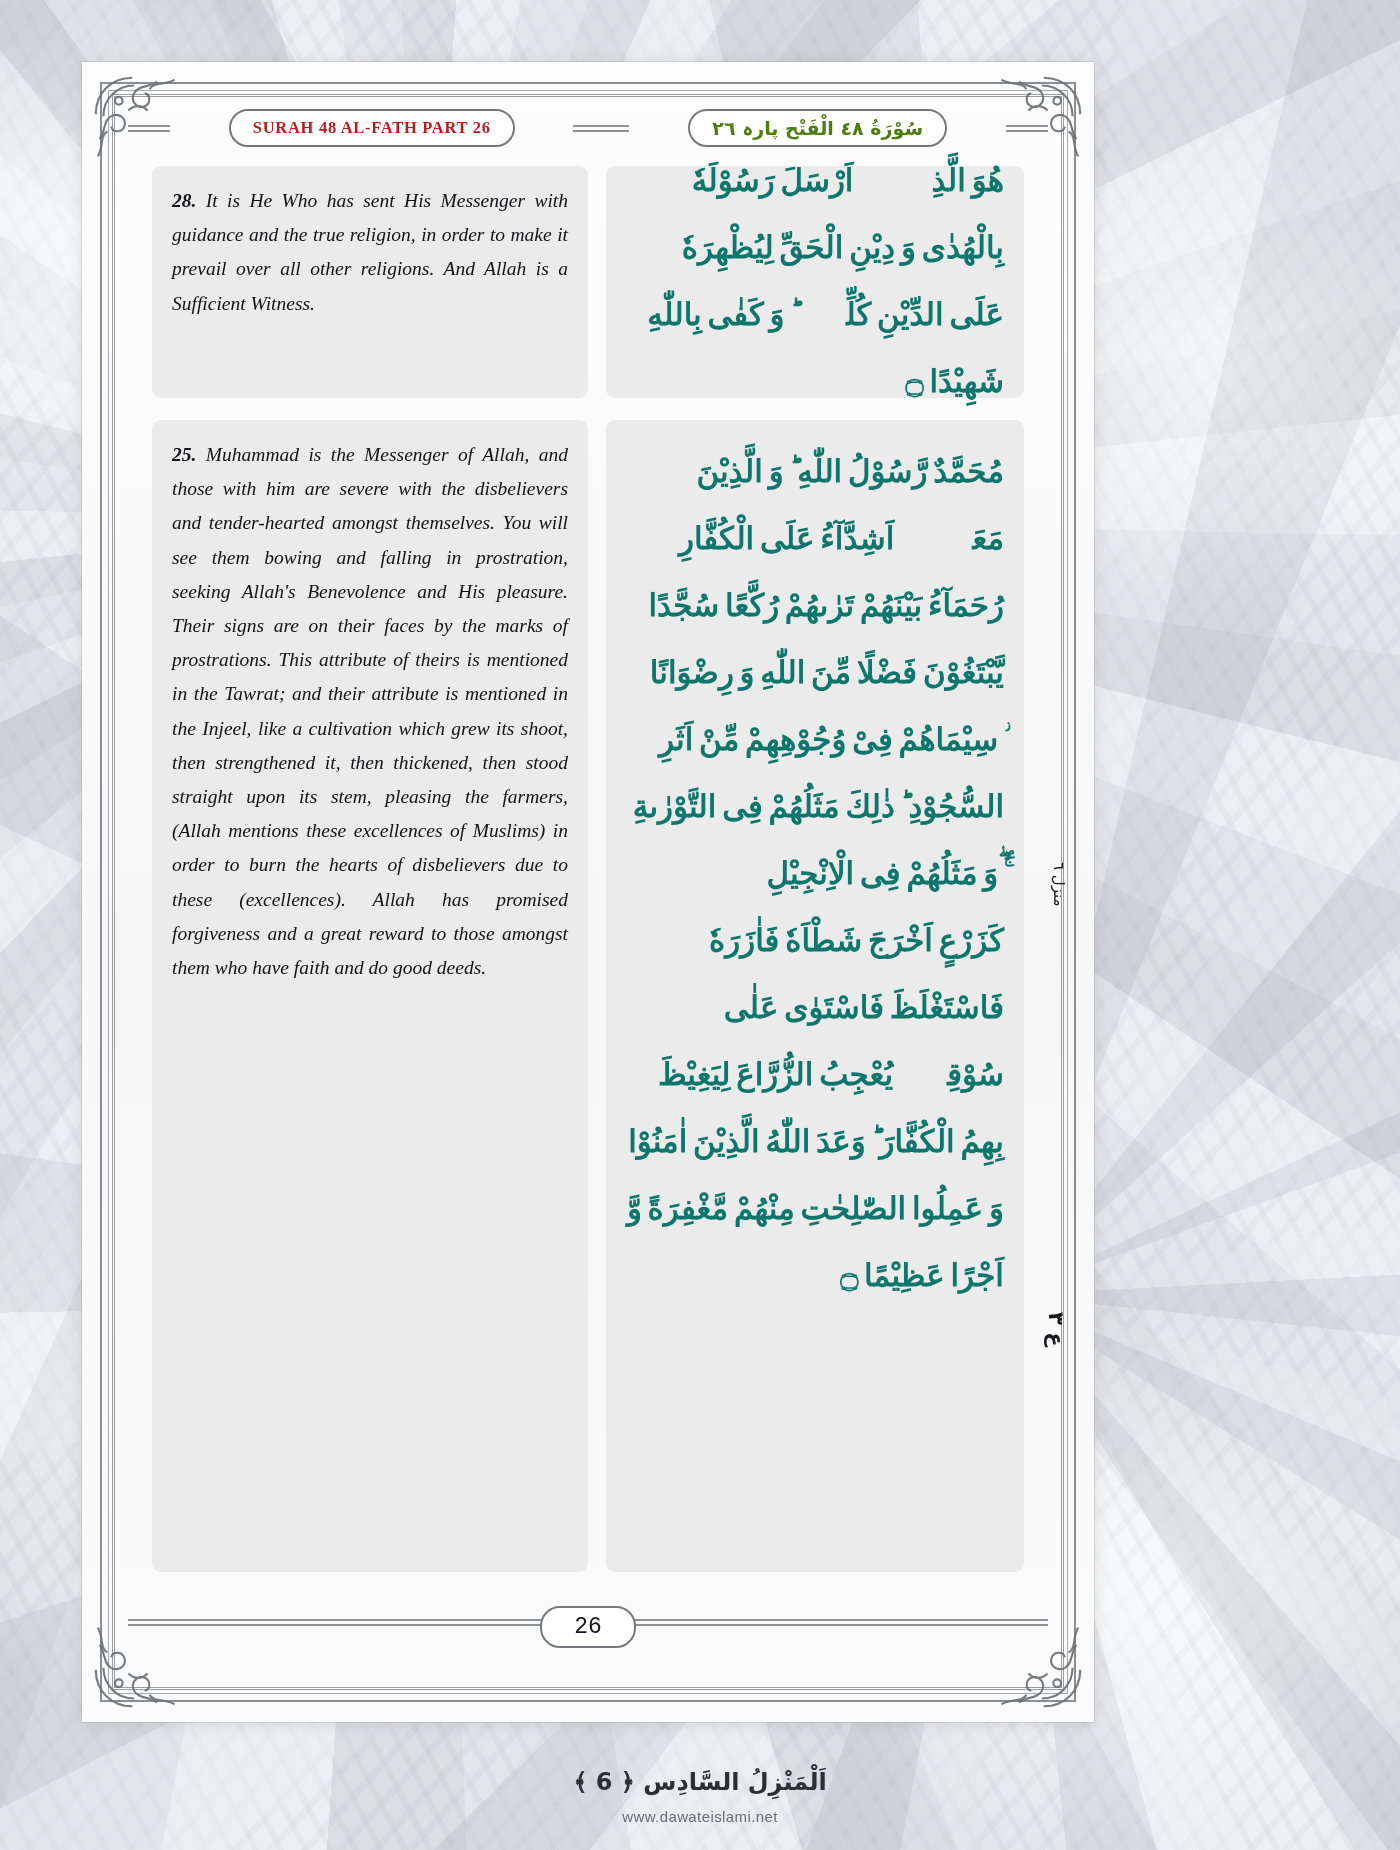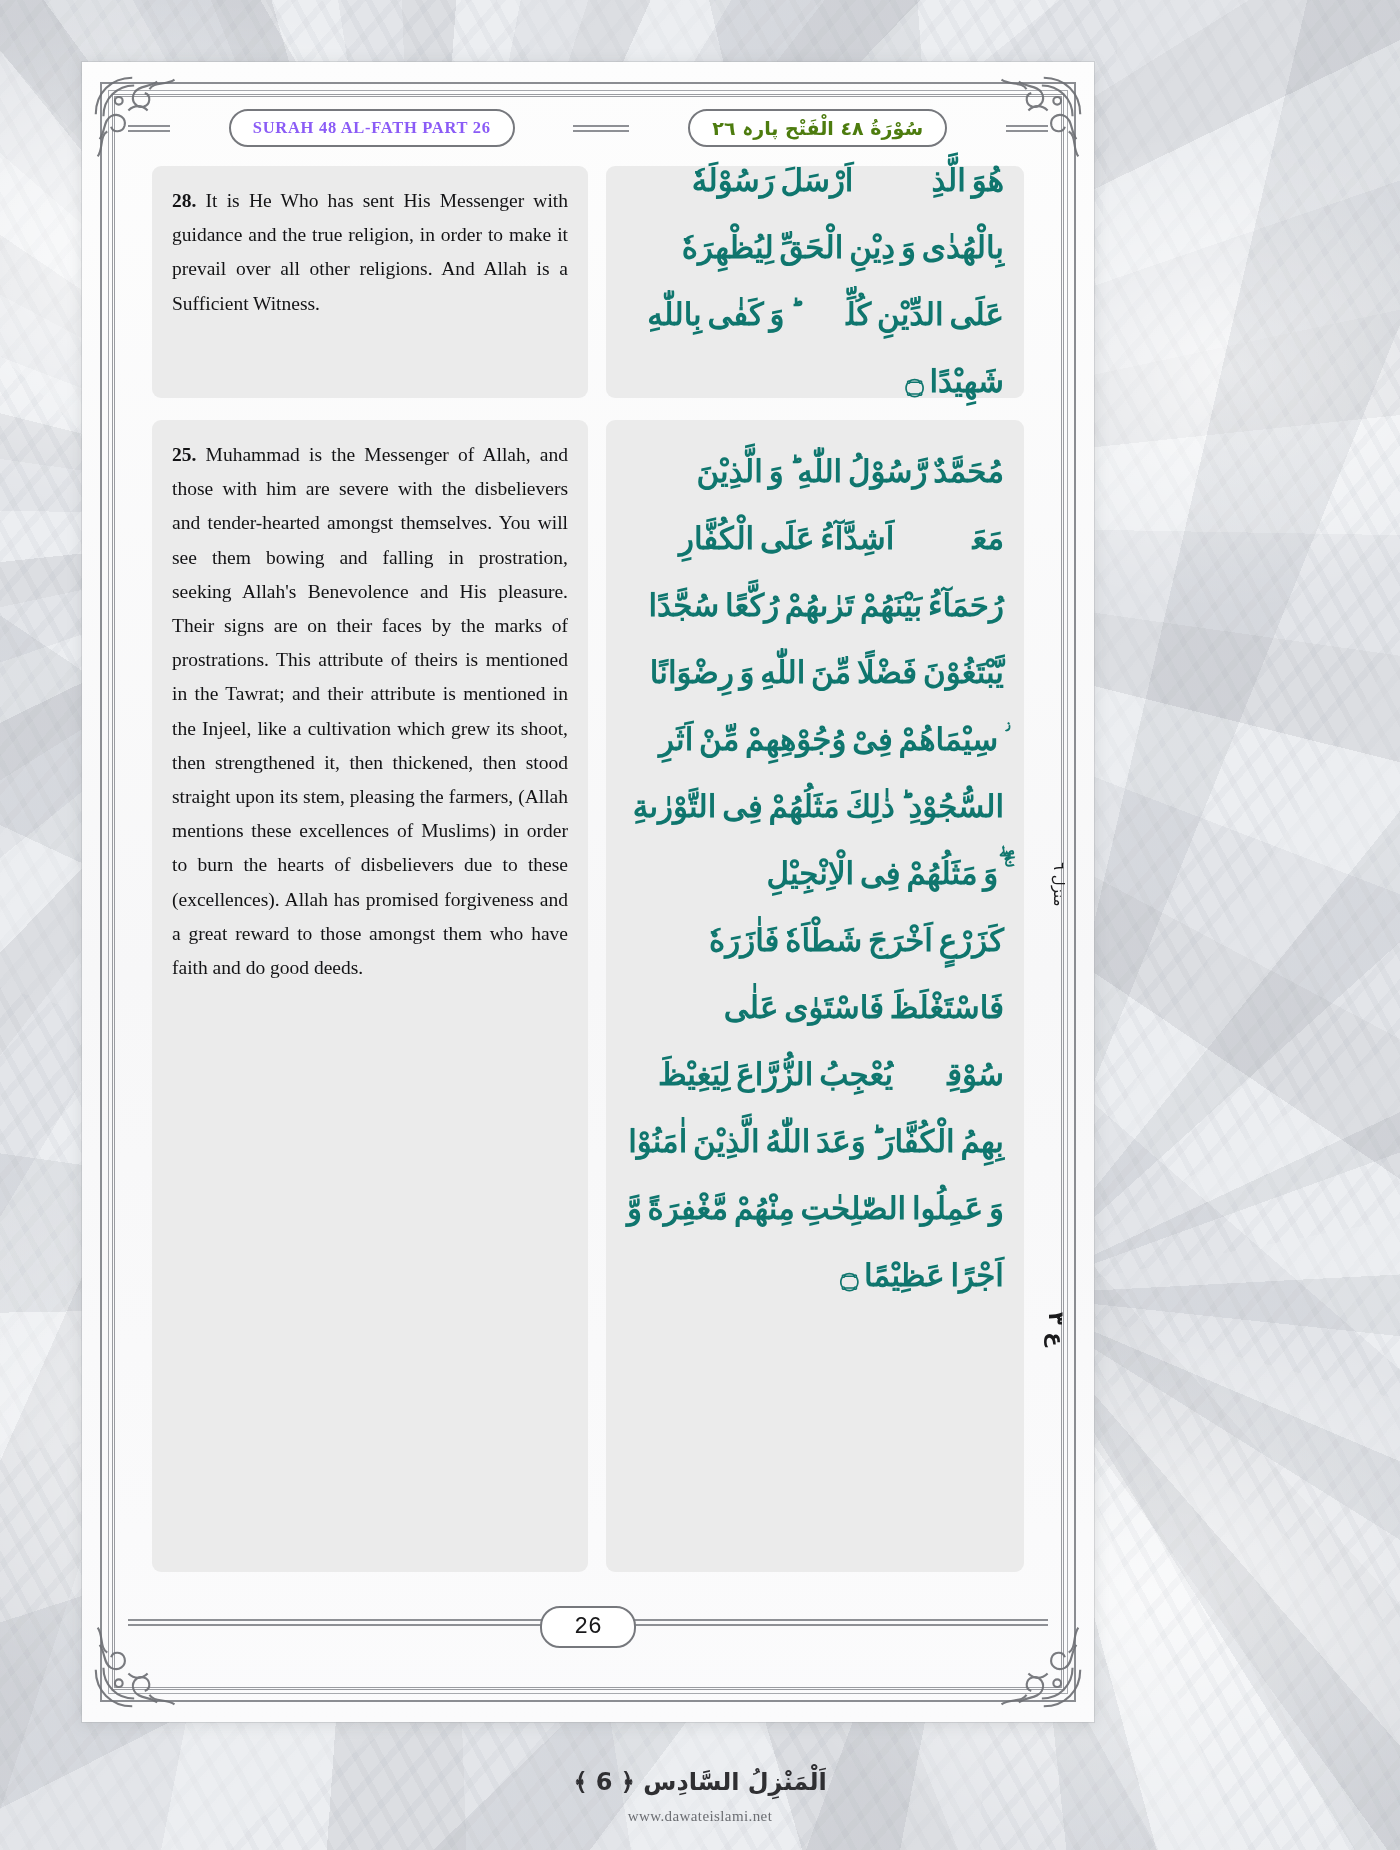--- a/index.html
+++ b/index.html
@@ -77,21 +77,21 @@
   .rule-r{width:42px;}
 
   .cap{
     border:2px solid #76787d;border-radius:22px;
     background:#fff;
     height:34px;display:flex;align-items:center;justify-content:center;
     padding:0 22px;white-space:nowrap;
   }
   .cap-en{
     font-family:"Liberation Serif",serif;
-    font-weight:700;font-size:16.5px;letter-spacing:.7px;color:#8b5cf6;
+    font-weight:700;font-size:16.5px;letter-spacing:.7px;color:#b91c1c;
   }
   .cap-ar{
     font-family:"DejaVu Sans",sans-serif;
     font-size:19px;color:#4d7c0f;direction:rtl;font-weight:600;
   }
 
   
   .content{
     position:absolute;left:70px;right:70px;top:104px;bottom:150px;
     display:flex;gap:18px;
@@ -102,20 +102,21 @@
   .vbox{
     background:#ebebeb;
     border-radius:9px;
     padding:18px 20px 20px 20px;
     box-sizing:border-box;
   }
   .vbox.en{
     font-size:19.5px;line-height:34.2px;color:#131315;
     text-align:justify;text-justify:inter-word;
     hyphens:none;
+    font-style:italic;
   }
   .vbox.en b{font-weight:700;}
   .vbox.ar{
     direction:rtl;text-align:right;
     font-family:Liberation Serif, serif;
     font-size:31px;line-height:67px;color:#0f766e;
     font-weight:600;
     letter-spacing:-0.5px;
     word-spacing:-2px;
   }
@@ -257,14 +258,14 @@
 
   <div class="footer">
     <div class="foot-rule"></div>
     <div class="pagenum">26</div>
   </div>
 
 </div>
 
 <div style="position:absolute;left:0;right:0;top:1768px;">
   <div style="text-align:center;font-family:'DejaVu Sans',sans-serif;font-size:24px;color:#2f2f32;direction:rtl;font-weight:600;">اَلْمَنْزِلُ السَّادِس ﴿ 6 ﴾</div>
-  <div style="text-align:center;font-family:Liberation Serif, serif;font-size:15px;color:#6b6d72;letter-spacing:.4px;margin-top:12px;">www.dawateislami.net</div>
+  <div style="text-align:center;font-family:Liberation Sans, sans-serif;font-size:15px;color:#6b6d72;letter-spacing:.4px;margin-top:12px;">www.dawateislami.net</div>
 </div>
 
 </body></html>

